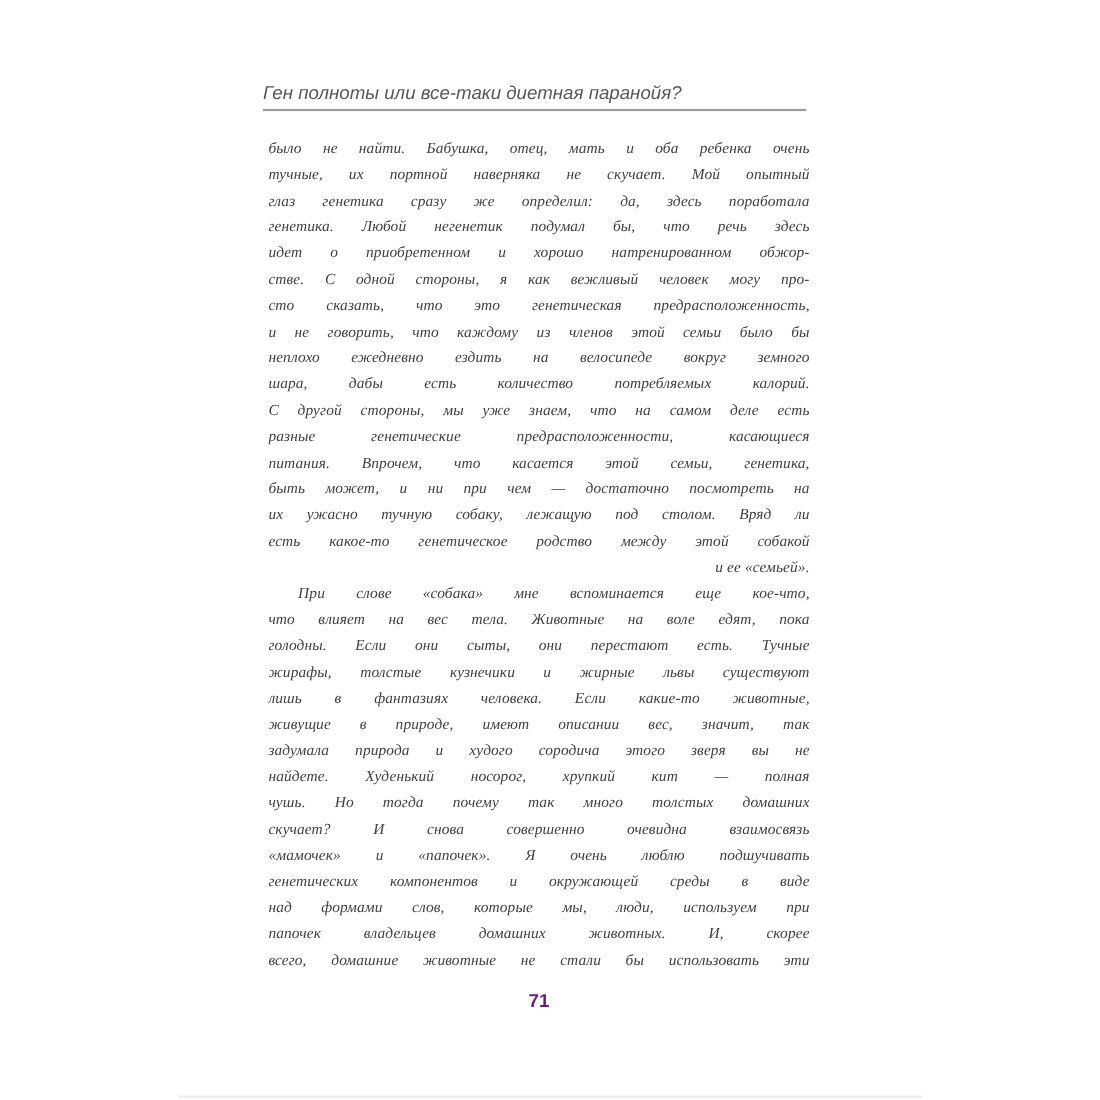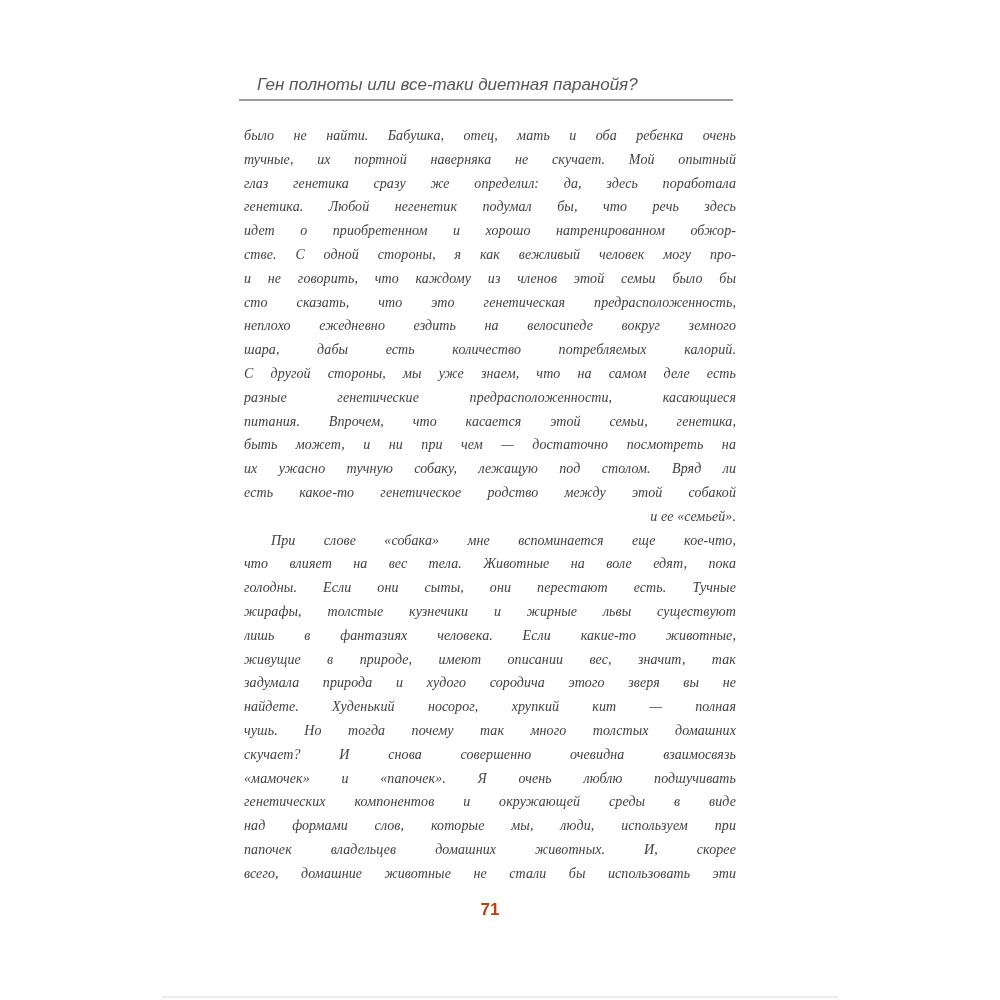--- a/index.html
+++ b/index.html
@@ -10,21 +10,21 @@
   .page {
     position: relative;
     width: 1000px;
     height: 1000px;
     background: #ffffff;
     overflow: hidden;
     font-family: "Liberation Serif", serif;
   }
   .running-head {
     position: absolute;
-    left: 257px;
+    left: 239px;
     top: 74px;
     width: 496px;
     font-family: "Liberation Sans", sans-serif;
     font-style: italic;
     font-size: 17px;
     line-height: 21px;
     color: #57575b;
     white-space: nowrap;
   }
   .head-rule {
@@ -62,21 +62,21 @@
   }
   .page-number {
     position: absolute;
     left: 244px;
     top: 900px;
     width: 492px;
     text-align: center;
     font-family: "Liberation Sans", sans-serif;
     font-weight: bold;
     font-size: 17px;
-    color: #c2410c;
+    color: #701a75;
   }
   .page-edge {
     position: absolute;
     left: 162px;
     top: 996px;
     width: 676px;
     height: 2px;
     background: #ececec;
   }
 </style>
@@ -86,22 +86,22 @@
 <div class="page">
   <div class="running-head">Ген полноты или все-таки диетная паранойя?</div>
   <div class="head-rule"></div>
   <div class="page-body">
       <div class="line just">было не найти. Бабушка, отец, мать и оба ребенка очень</div>
       <div class="line just">тучные, их портной наверняка не скучает. Мой опытный</div>
       <div class="line just">глаз генетика сразу же определил: да, здесь поработала</div>
       <div class="line just">генетика. Любой негенетик подумал бы, что речь здесь</div>
       <div class="line just">идет о приобретенном и хорошо натренированном обжор-</div>
       <div class="line just">стве. С одной стороны, я как вежливый человек могу про-</div>
+      <div class="line just">сто сказать, что это генетическая предрасположенность,</div>
       <div class="line just">и не говорить, что каждому из членов этой семьи было бы</div>
-      <div class="line just">сто сказать, что это генетическая предрасположенность,</div>
       <div class="line just">неплохо ежедневно ездить на велосипеде вокруг земного</div>
       <div class="line just">шара, дабы есть количество потребляемых калорий.</div>
       <div class="line just">С другой стороны, мы уже знаем, что на самом деле есть</div>
       <div class="line just">разные генетические предрасположенности, касающиеся</div>
       <div class="line just">питания. Впрочем, что касается этой семьи, генетика,</div>
       <div class="line just">быть может, и ни при чем — достаточно посмотреть на</div>
       <div class="line just">их ужасно тучную собаку, лежащую под столом. Вряд ли</div>
       <div class="line just">есть какое-то генетическое родство между этой собакой</div>
       <div class="line">и ее «семьей».</div>
       <div class="line just indent">При слове «собака» мне вспоминается еще кое-что,</div>

